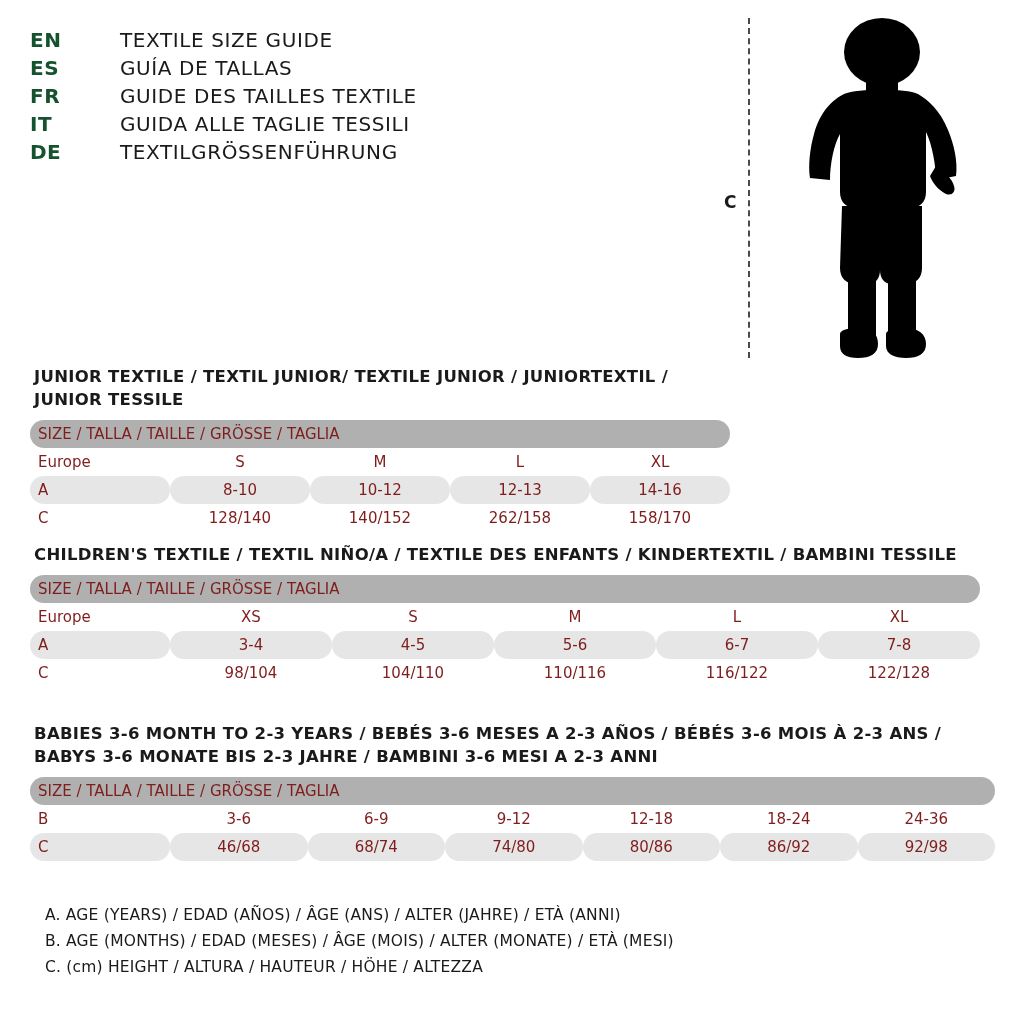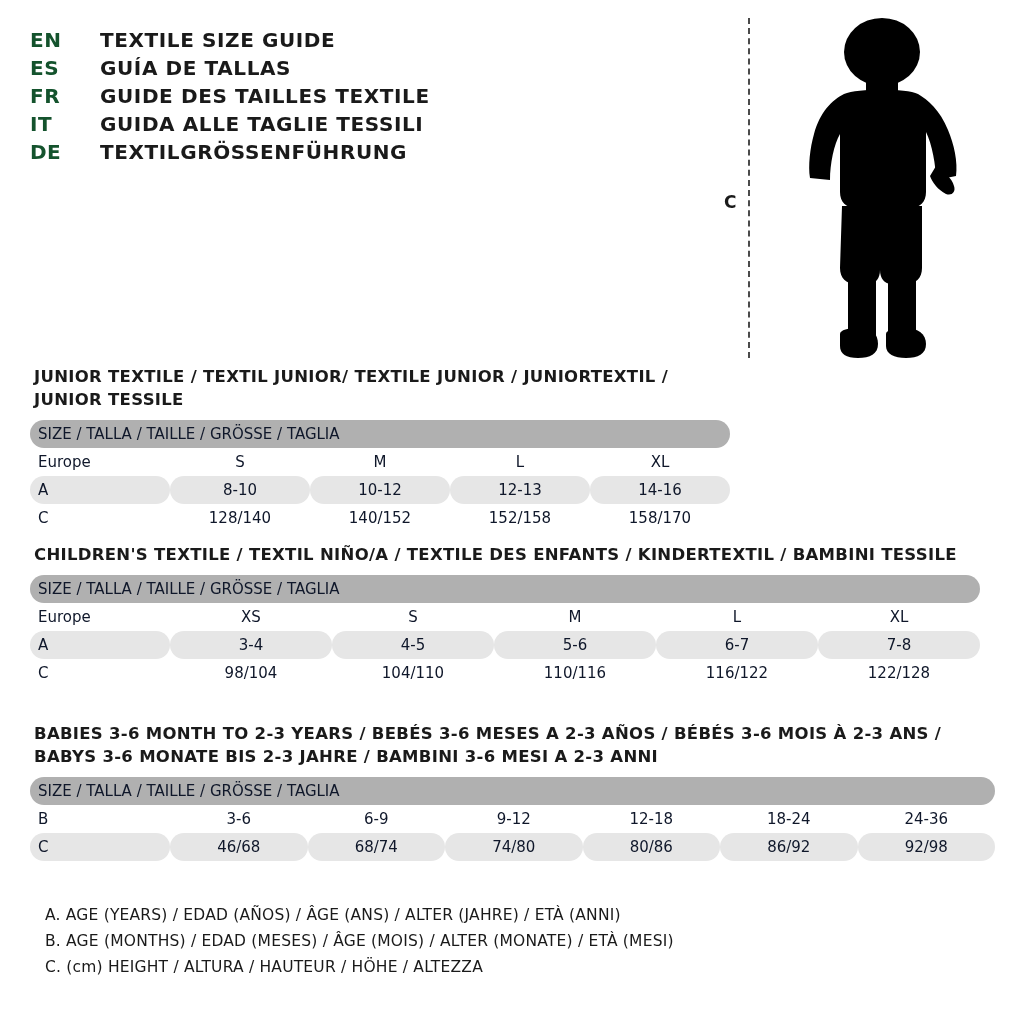--- a/index.html
+++ b/index.html
@@ -38,24 +38,25 @@
   }
   .lang-code {
     width: 70px;
     font-size: 20px;
     font-weight: 700;
     letter-spacing: 0.5px;
     color: #14532d;
   }
   .lang-text {
     font-size: 20px;
-    font-weight: 700;
+    font-weight: 400;
     letter-spacing: 0.6px;
     color: #1a1a1a;
     text-transform: uppercase;
+    margin-left: 20px;
   }
 
   
   .figure-area {
     position: absolute;
     right: 40px;
     top: 10px;
     width: 260px;
     height: 350px;
   }
@@ -96,21 +97,21 @@
   
   table.size-table {
     border-collapse: collapse;
     width: 100%;
     table-layout: fixed;
   }
   table.size-table td {
     font-size: 15px;
     height: 26px;
     padding: 1px 8px 1px 8px;
-    color: #0f172a;
+    color: #7f1d1d;
     white-space: nowrap;
     border-radius: 14px;
   }
   .row-head td {
     background: #b0b0b0;
     font-size: 15.5px;
     font-weight: 400;
     color: #1a1a1a;
     height: 27px;
   }
@@ -219,21 +220,21 @@
             <td class="rowlabel">A</td>
             <td class="vals">8-10</td>
             <td class="vals">10-12</td>
             <td class="vals">12-13</td>
             <td class="vals">14-16</td>
           </tr>
           <tr class="row-light">
             <td class="rowlabel">C</td>
             <td class="vals">128/140</td>
             <td class="vals">140/152</td>
-            <td class="vals">152/158</td>
+            <td class="vals">262/158</td>
             <td class="vals">158/170</td>
           </tr>
         </tbody>
       </table>
     </div>
   </div>
 
   <div id="children-block">
     <div class="section-title">CHILDREN'S TEXTILE / TEXTIL NIÑO/A / TEXTILE DES ENFANTS / KINDERTEXTIL / BAMBINI TESSILE</div>
     <div class="table-wrap">

